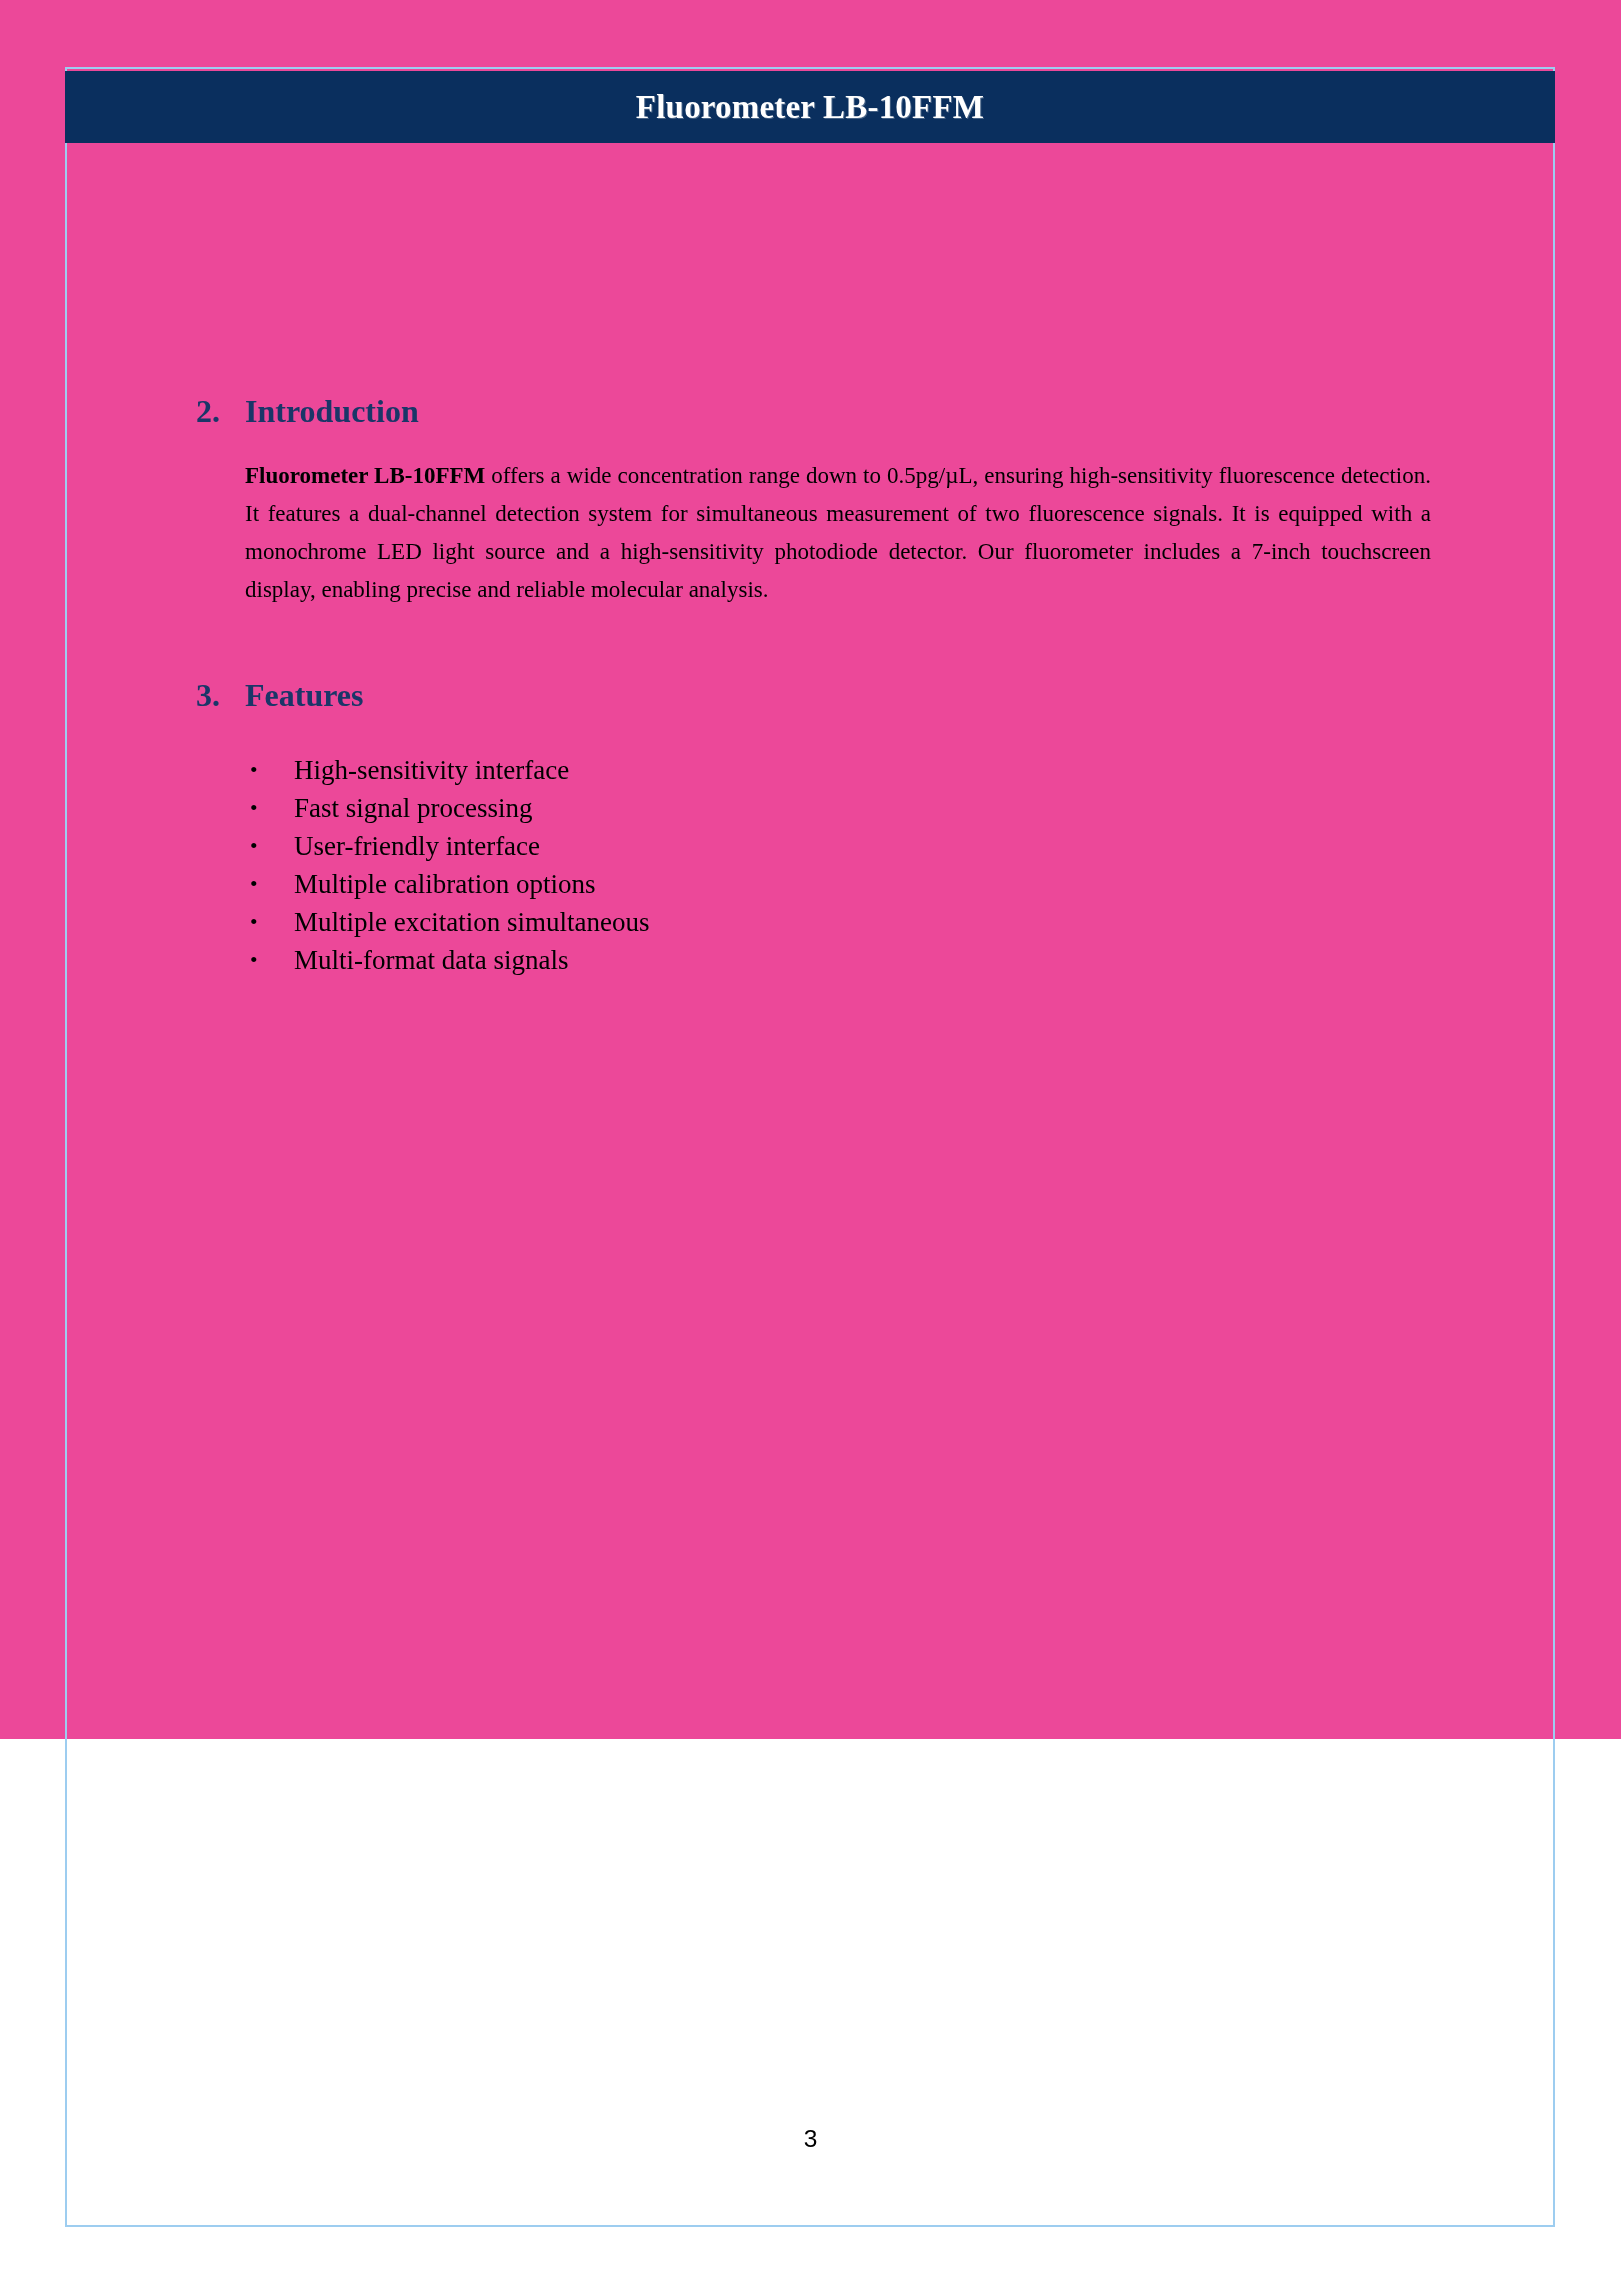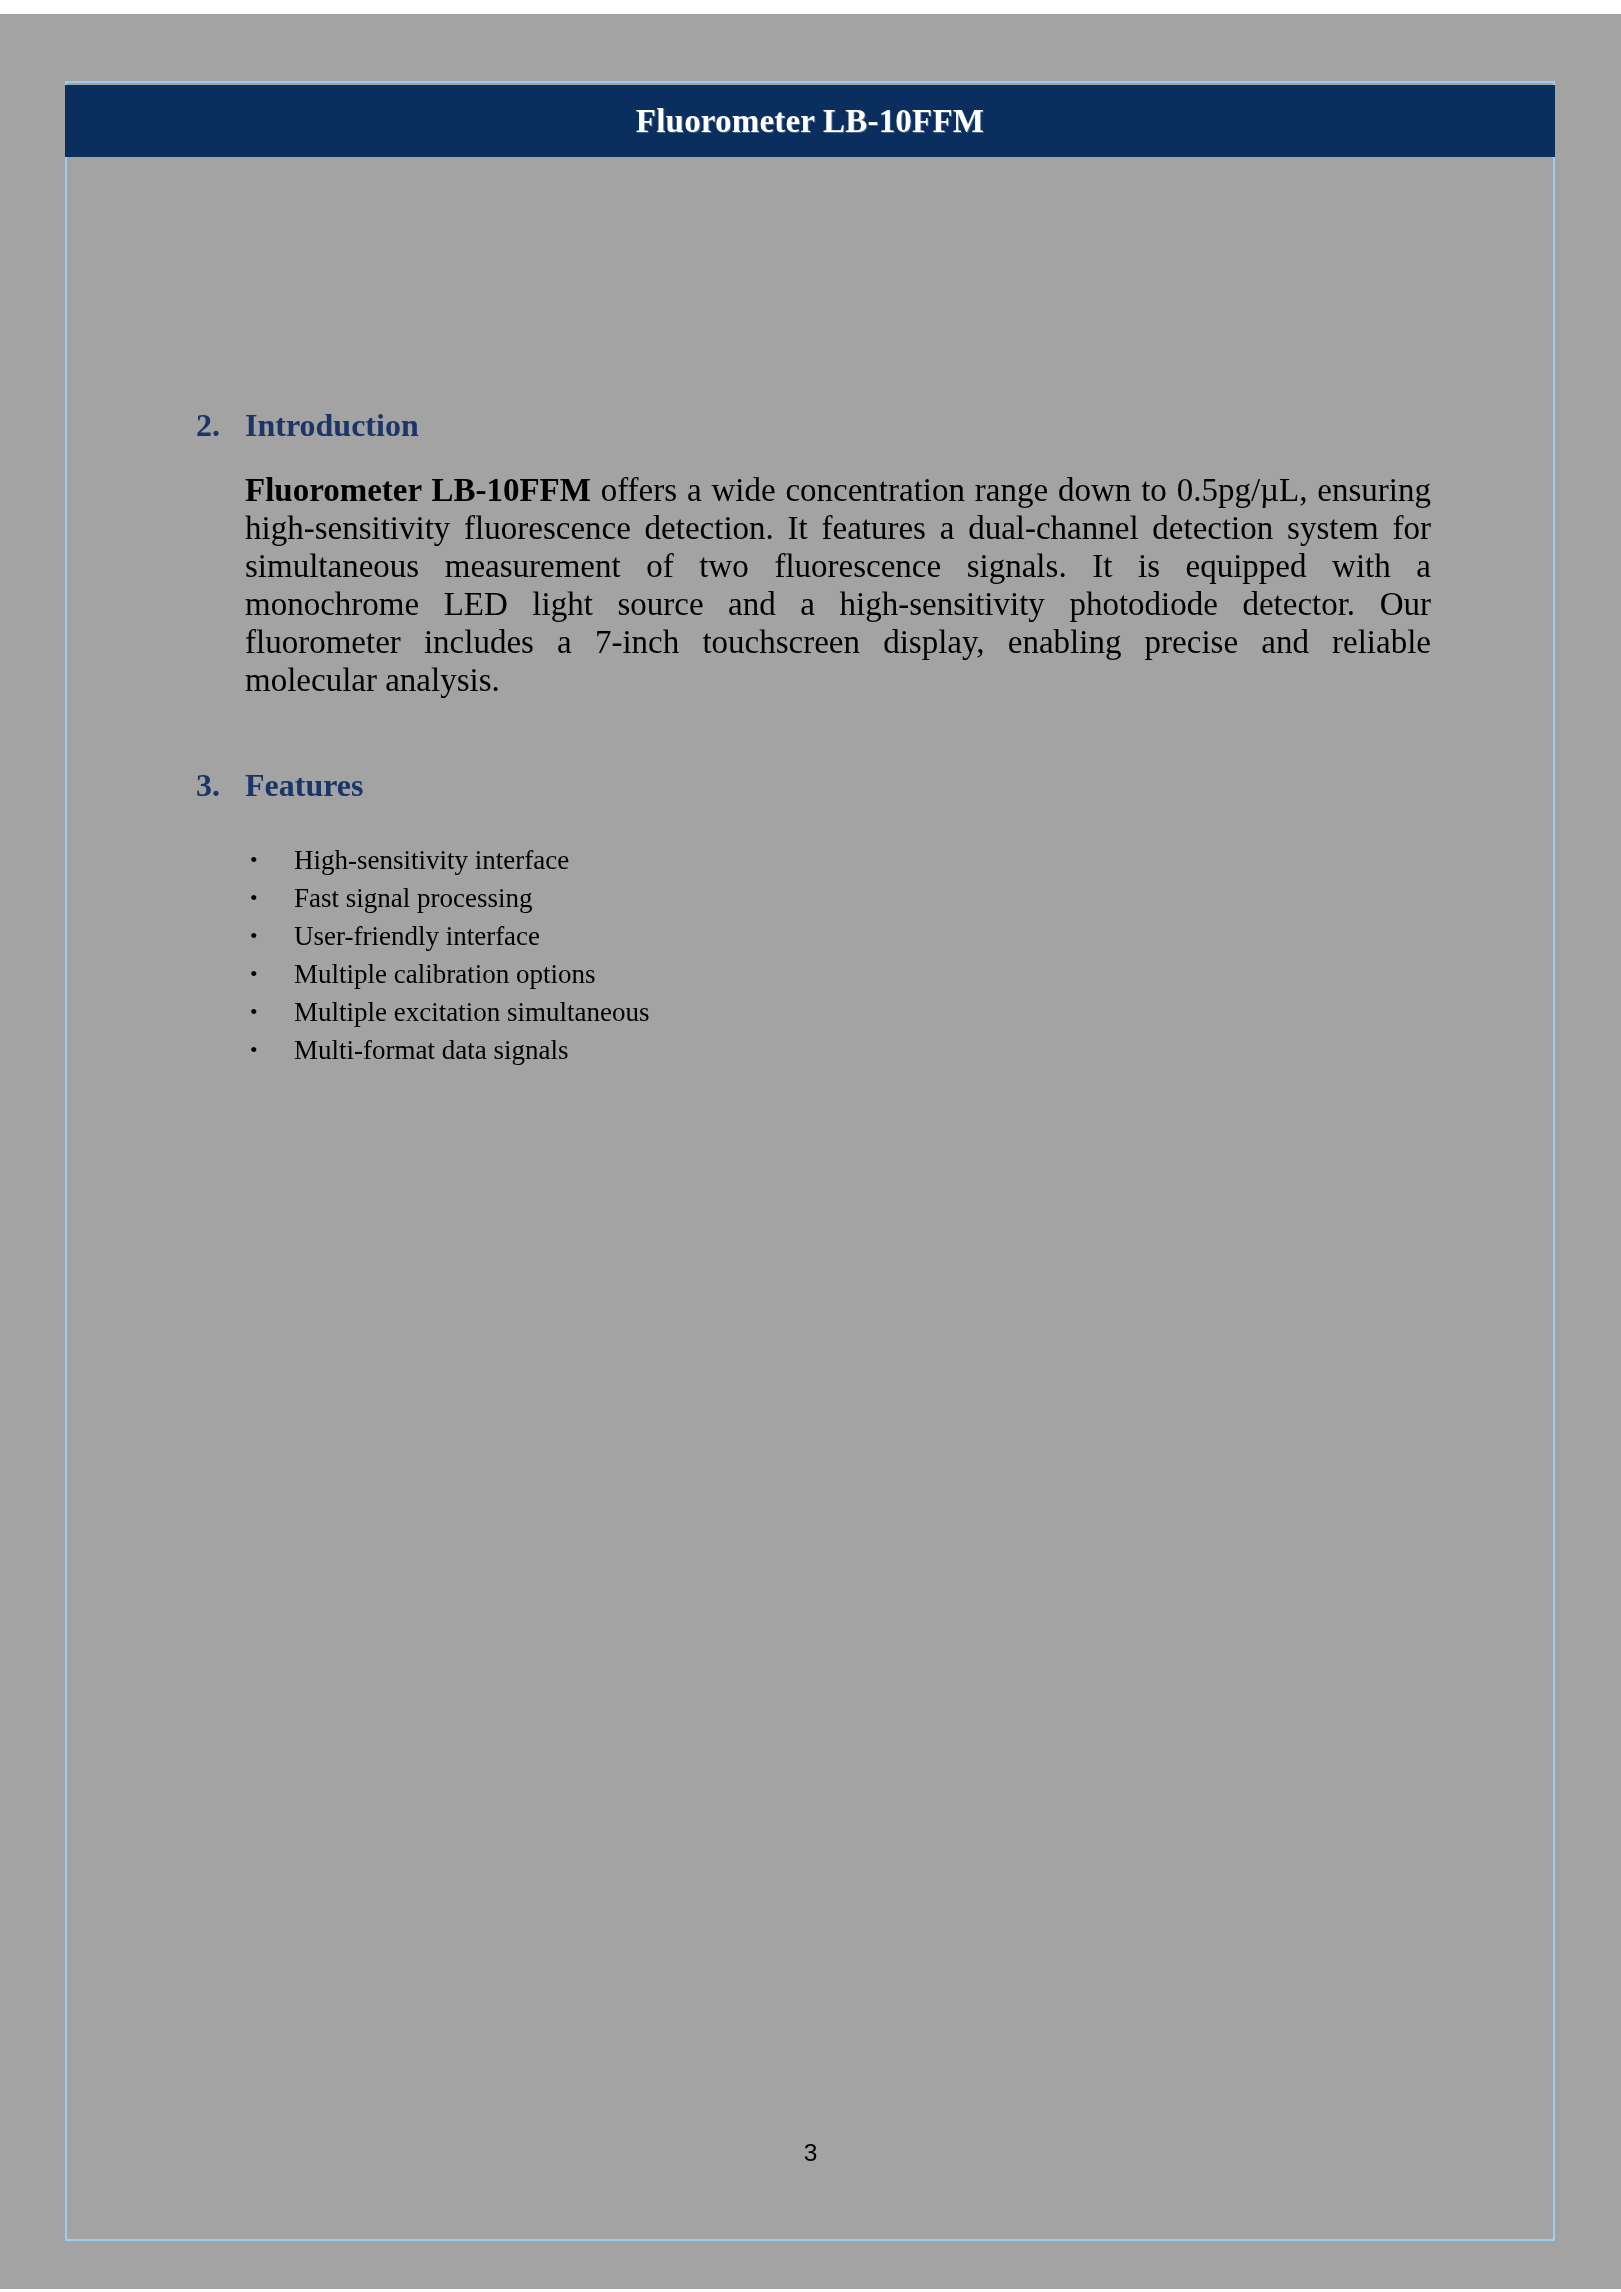--- a/index.html
+++ b/index.html
@@ -10,24 +10,23 @@
   body {
     width: 1621px;
     height: 2293px;
     font-family: "Liberation Serif", serif;
     -webkit-font-smoothing: antialiased;
   }
 
   .page {
     position: relative;
     width: 1621px;
-    height: 2275px;
-    background: #a3a3a3;
+    height: 1739px;
+    background: #ec4899;
     box-sizing: border-box;
-    margin-top: 14px;
   }
 
   
   .page-frame {
     position: absolute;
     left: 65px;
     top: 67px;
     width: 1490px;
     height: 2160px;
     border: 2.9px solid #9dcdf0;
@@ -93,21 +92,21 @@
     margin-top: 250px;
   }
 
   .body-paragraph {
     margin-left: 245px;
     margin-right: 190px;
     margin-top: 26.5px;
     text-align: justify;
     text-justify: inter-word;
     font-family: "Liberation Serif", serif;
-    font-size: 33px;
+    font-size: 23px;
     line-height: 38px;
     color: #000000;
   }
   .body-paragraph b {
     font-weight: bold;
   }
 
   .section-features {
     margin-top: 67px;
   }

